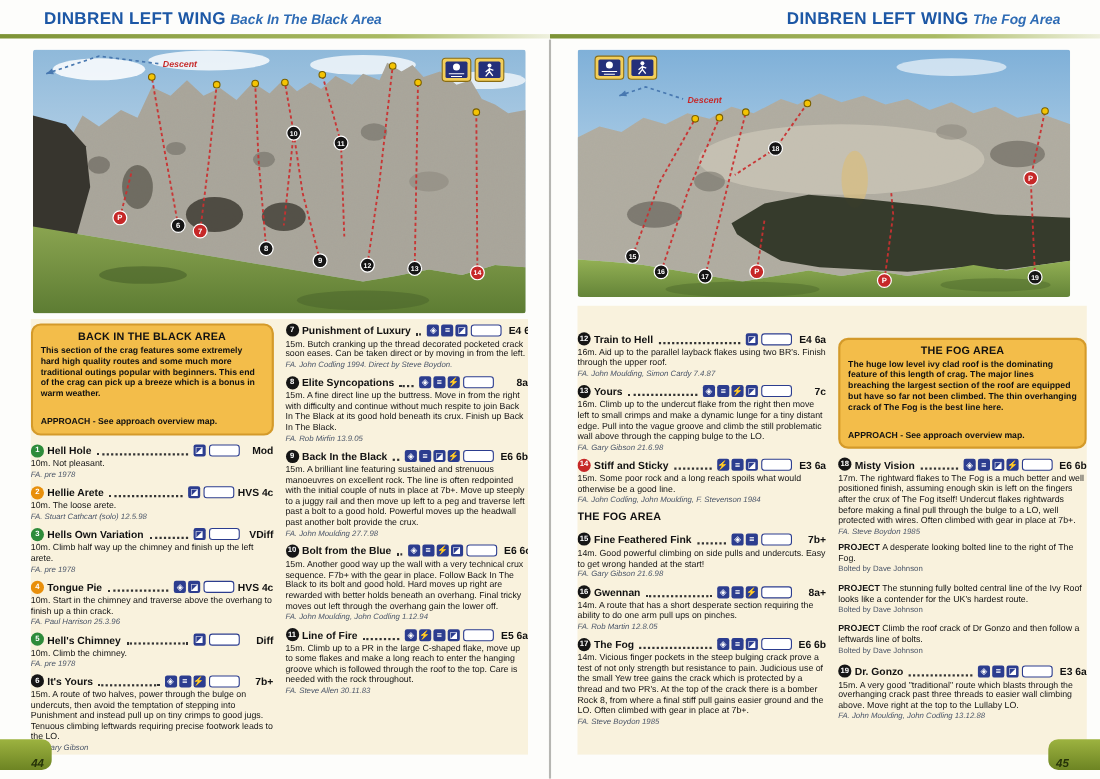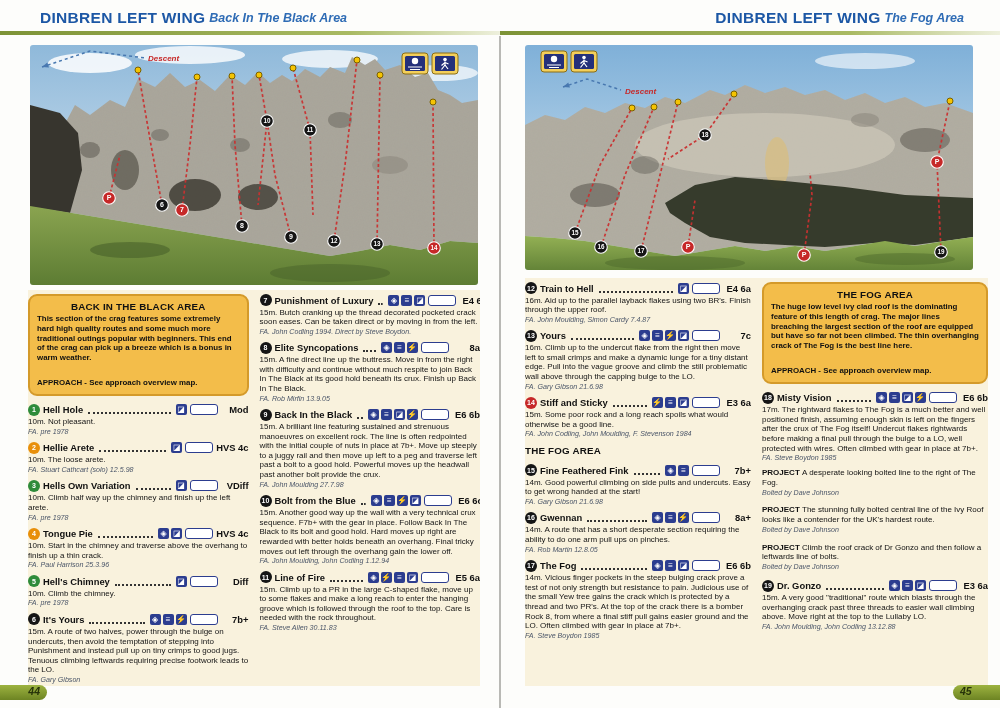--- a/index.html
+++ b/index.html
@@ -12,21 +12,21 @@
   .hdr.right{justify-content:flex-end;padding:0 36px 0 40px;}
   .hdr .t{font-size:15.5px;font-weight:bold;color:#1c57a5;letter-spacing:.3px;}
   .hdr .s{font-size:12.5px;font-weight:bold;font-style:italic;color:#2f6cb5;}
   .rule{position:absolute;top:31px;left:0;width:100%;height:4px;
         background:linear-gradient(to right,#7d9336,#a9ba63 70%,#eef0dd);}
   .topo{position:absolute;border-radius:3px;overflow:hidden;}
   .page0 .topo{left:30px;top:45px;width:448px;height:240px;}
   .page1 .topo{left:25px;top:45px;width:448px;height:225px;}
   .content{position:absolute;display:flex;gap:11px;background:#f9f2dd;overflow:hidden;padding-top:4px;}
   .page0 .content{left:28px;right:20px;top:290px;bottom:22px;}
-  .page1 .content{left:25px;right:12px;top:278px;bottom:22px;}
+  .page1 .content{left:25px;right:12px;top:278px;bottom:22px;align-items:center;}
   .colm{flex:1;min-width:0;}
   .infobox{background:#f3bd4a;border:2px solid #d49a2a;border-radius:9px;padding:5px 7px 6px;margin-bottom:8px;}
   .ib-title{text-align:center;font-weight:bold;font-size:9.8px;margin-bottom:2px;letter-spacing:.2px;}
   .ib-text{font-size:7.9px;font-weight:bold;line-height:1.24;}
   .ib-approach{font-size:7.9px;font-weight:bold;line-height:1.24;margin-top:15px;}
   .route{margin-bottom:6px;}
   .rhead{display:flex;align-items:center;gap:3px;}
   .rnum{width:12px;height:12px;border-radius:50%;color:#fff;font-size:7px;font-weight:bold;
         display:flex;align-items:center;justify-content:center;flex:none;}
   .rname{font-weight:bold;font-size:9.4px;white-space:nowrap;}
@@ -34,22 +34,22 @@
   .icons{display:flex;gap:2px;flex:none;}
   .icon{width:11px;height:11px;background:#2c3d8f;border-radius:2px;color:#fff;font-size:8px;
         line-height:11px;text-align:center;overflow:hidden;}
   .tick{width:26px;height:9px;background:#fff;border:1.6px solid #2c3d8f;border-radius:3px;flex:none;}
   .grade{font-weight:bold;font-size:9.4px;min-width:28px;text-align:right;white-space:nowrap;}
   .rdesc{font-size:8px;line-height:1.2;margin-top:1.5px;color:#141414;}
   .rfa{font-size:7.1px;font-style:italic;color:#4a5568;margin-top:1px;}
   .section-h{font-weight:bold;font-size:9.8px;margin:7px 0 8px;letter-spacing:.2px;}
   .project{font-size:8px;line-height:1.22;margin-bottom:8px;}
   .project .plabel{font-weight:bold;}
-  .pcredit{font-size:7.1px;font-style:italic;color:#4a5568;margin-top:1px;}
-  .tab{position:absolute;bottom:8px;height:15px;width:40px;display:flex;align-items:flex-start;
+  .pcredit{font-size:7.1px;color:#4a5568;margin-top:1px;}
+  .tab{position:absolute;bottom:8px;height:28px;width:40px;display:flex;align-items:flex-end;
        background:linear-gradient(to bottom,#9db340,#6d8423);color:#263309;font-weight:bold;
        font-style:italic;font-size:10.5px;}
   .tab.l{left:0;border-radius:0 9px 9px 0;justify-content:flex-end;padding-right:7px;}
   .tab.r{right:0;border-radius:9px 0 0 9px;justify-content:flex-start;padding-left:7px;}
 </style>
 </head>
 <body>
 
 <div class="spine"></div>
 

